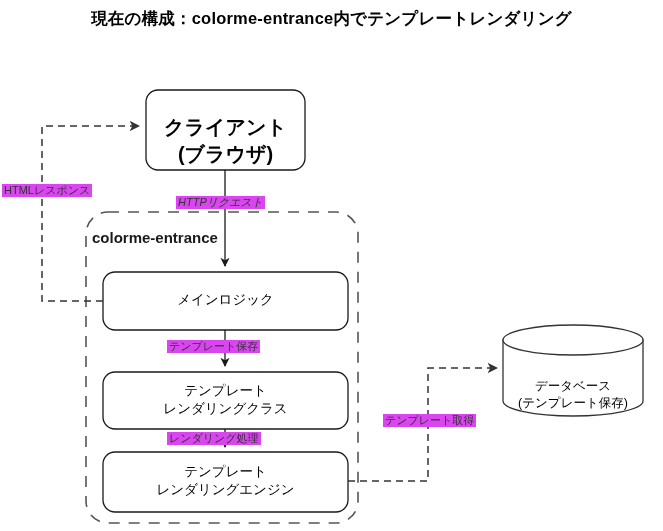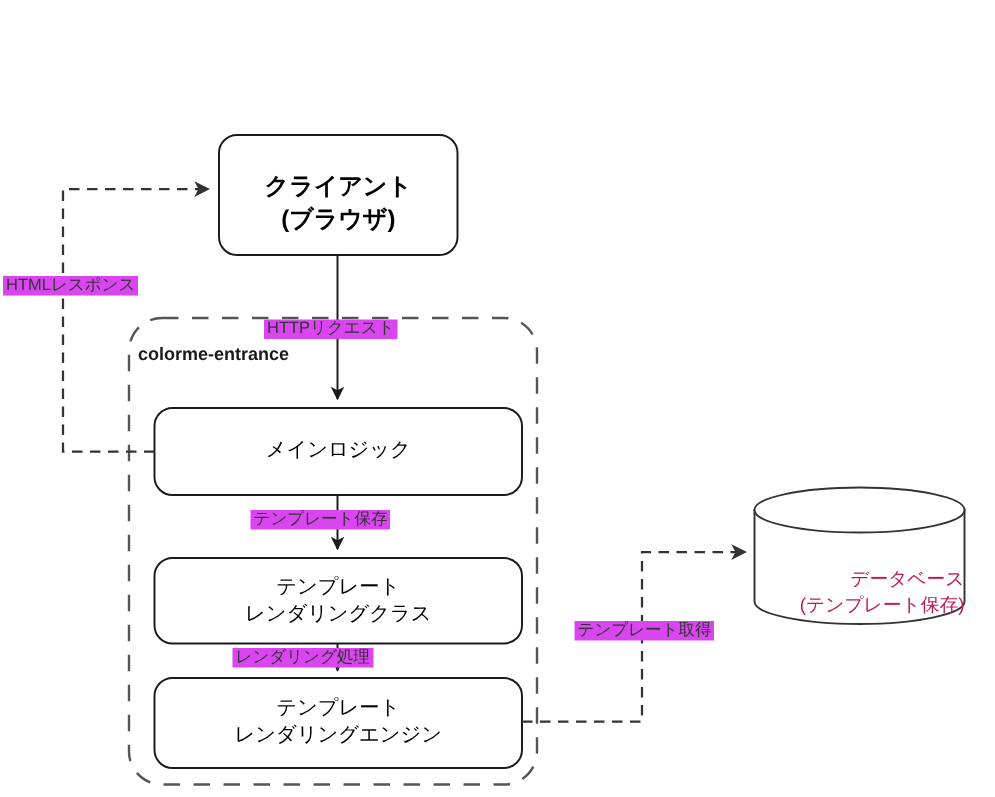--- a/index.html
+++ b/index.html
@@ -44,51 +44,51 @@
     text-align: center;
     color: #000000;
     line-height: 1.35;
     white-space: pre-line;
     pointer-events: none;
   }
   .box-label {
     font-size: 13.5px;
   }
   .client-label {
-    font-size: 16px;
+    font-size: 20px;
     font-weight: bold;
   }
   .db-label {
     font-size: 12.5px;
-    color: #be185d;
-    text-align: right;
+    color: #000000;
   }
   .edge-label {
     position: absolute;
     font-size: 11px;
     color: #333333;
     background: #d946ef;
     white-space: nowrap;
     padding: 0 2px;
     line-height: 1.2;
   }
   .group-label {
     position: absolute;
-    font-size: 12px;
+    font-size: 15px;
     font-weight: bold;
     color: #1a1a1a;
     background: transparent;
     white-space: nowrap;
   }
 </style>
 </head>
 <body>
 
 <div id="canvas">
 
+  <div class="page-title">現在の構成：colorme-entrance内でテンプレートレンダリング</div>
 
   <svg class="diagram" viewBox="0 0 663 531">
     <defs>
       <marker id="arrowSolid" viewBox="0 0 10 10" refX="9" refY="5" markerWidth="7" markerHeight="7" orient="auto-start-reverse">
         <path d="M 0 0 L 10 5 L 0 10 L 2.6 5 z" fill="#1a1a1a"></path>
       </marker>
       <marker id="arrowDashed" viewBox="0 0 10 10" refX="9" refY="5" markerWidth="7" markerHeight="7" orient="auto-start-reverse">
         <path d="M 0 0 L 10 5 L 0 10 L 2.6 5 z" fill="#333333"></path>
       </marker>
     </defs>
@@ -128,23 +128,23 @@
 レンダリングクラス</div>
 
   <div class="node-label box-label" style="left:103px; top:463px; width:245px;">テンプレート
 レンダリングエンジン</div>
 
   <div class="node-label db-label" style="left:503px; top:378px; width:140px;">データベース
 (テンプレート保存)</div>
 
   <div class="group-label" style="left:92px; top:229px;">colorme-entrance</div>
 
-  <div class="edge-label" style="left:176px; top:213px;">HTTPリクエスト</div>
+  <div class="edge-label" style="left:176px; top:196px;font-style:italic;">HTTPリクエスト</div>
 
   <div class="edge-label" style="left:2px; top:184px;">HTMLレスポンス</div>
 
   <div class="edge-label" style="left:167px; top:340px;">テンプレート保存</div>
 
-  <div class="edge-label" style="left:155px; top:432px;">レンダリング処理</div>
+  <div class="edge-label" style="left:167px; top:432px;">レンダリング処理</div>
 
   <div class="edge-label" style="left:383px; top:414px;">テンプレート取得</div>
 
 </div>
 
 </body></html>

